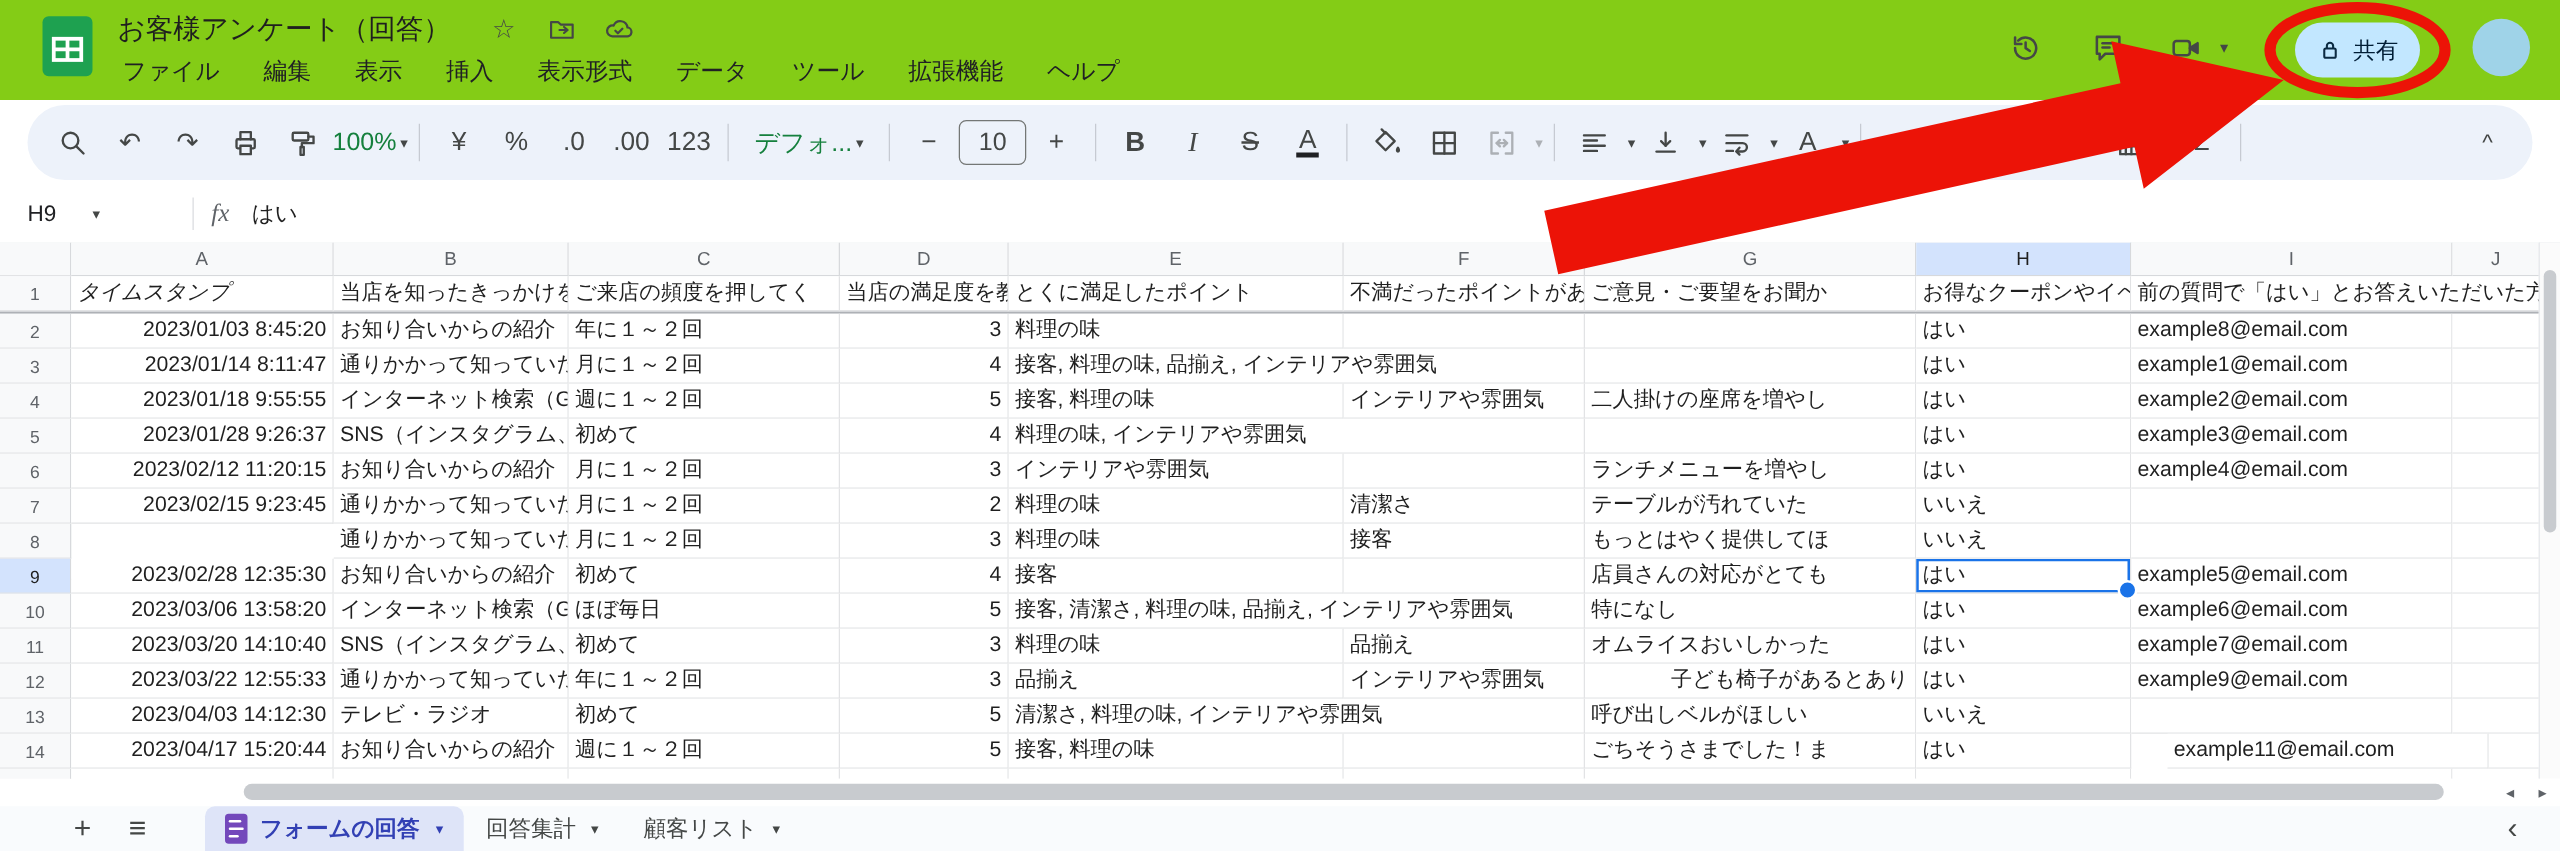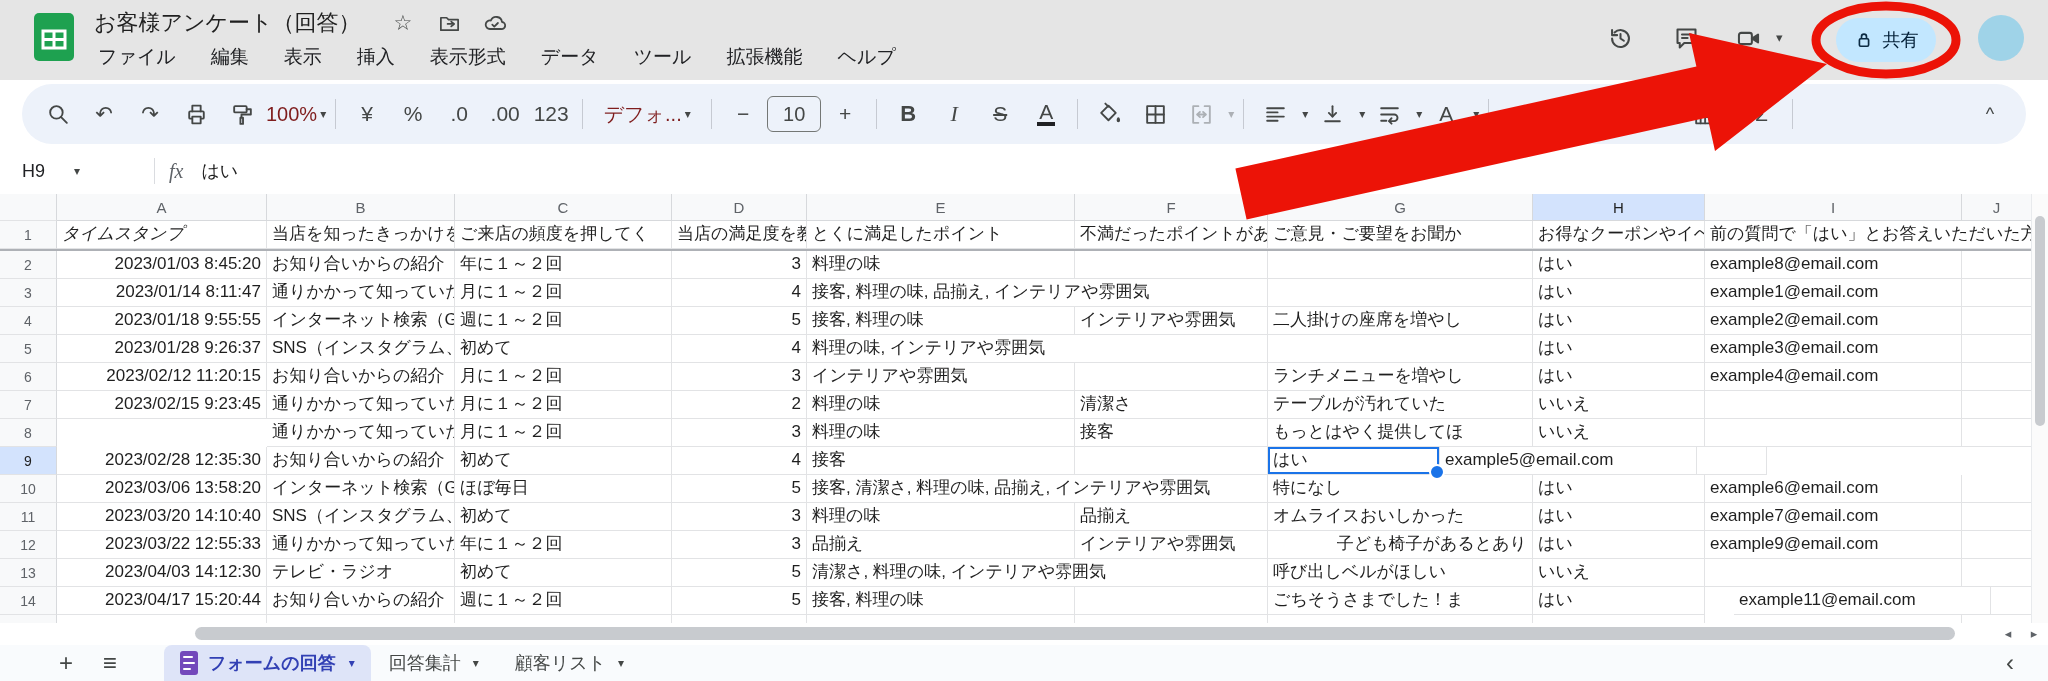--- a/index.html
+++ b/index.html
@@ -1,19 +1,19 @@
 <!DOCTYPE html>
 <html><head>
 <meta charset="utf-8">
 <style>
   html,body{margin:0;padding:0;}
   body{width:2048px;height:681px;position:relative;overflow:hidden;background:#fff;
        font-family:"Liberation Sans","DejaVu Sans",sans-serif;color:#1f1f1f;}
   
-  .topbar{position:absolute;left:0;top:0;width:2048px;height:80px;background:#e5e5e5;}
+  .topbar{position:absolute;left:0;top:0;width:2048px;height:80px;background:#84cc16;}
   .logo{position:absolute;left:30px;top:11px;width:48px;height:52px;}
   .titlewrap{position:absolute;left:94px;top:8px;}
   .doctitle{font-size:22px;color:#1f1f1f;display:inline-block;vertical-align:middle;}
   .titleicons{display:inline-flex;gap:22px;margin-left:26px;vertical-align:middle;color:#444746;}
   .titleicons .ticon{width:24px;height:24px;display:flex;align-items:center;justify-content:center;font-size:21px;}
   .menurow{position:absolute;left:94px;top:42px;display:flex;gap:27px;font-size:19px;color:#202124;}
   .menuitem{padding:2px 4px;border-radius:6px;}
   .rbtn{position:absolute;top:14px;width:48px;height:48px;display:flex;align-items:center;justify-content:center;border-radius:50%;color:#444746;}
   .rbtn svg{width:27px;height:27px;stroke:#444746;fill:none;stroke-width:1.8;stroke-linecap:round;stroke-linejoin:round;}
   .camcaret{position:absolute;left:1776px;top:30px;font-size:13px;color:#444746;}
@@ -21,21 +21,21 @@
             display:flex;align-items:center;justify-content:center;gap:9px;color:#001d35;font-size:18px;}
   .sharebtn svg{width:20px;height:20px;stroke:#0b2a42;fill:none;stroke-width:2;}
   .avatar{position:absolute;left:1978px;top:15px;width:46px;height:46px;border-radius:50%;background:#9fd3e8;}
   
   .toolbarzone{position:absolute;left:0;top:80px;width:2048px;height:68px;background:#fff;}
   .toolbar{position:absolute;left:22px;top:4px;width:2004px;height:60px;background:#edf2fa;border-radius:30px;
            display:flex;align-items:center;padding:0 14px;box-sizing:border-box;gap:2px;}
   .tbtn{min-width:44px;height:44px;display:flex;align-items:center;justify-content:center;border-radius:8px;
         color:#444746;font-size:21px;white-space:nowrap;}
   .tbtn svg{width:25px;height:25px;stroke:#444746;fill:none;stroke-width:1.8;stroke-linecap:round;stroke-linejoin:round;}
-  .tlabel{font-size:20px;color:#7f1d1d;text-align:right;}
+  .tlabel{font-size:20px;color:#15803d;text-align:right;}
   .caret{font-size:12px;color:#444746;margin-left:3px;}
   .tdiv{width:1px;height:30px;background:#c6cad2;margin:0 7px;flex:0 0 auto;}
   .sizebox{width:52px;height:34px;border:1px solid #747775;border-radius:6px;display:flex;align-items:center;justify-content:center;font-size:20px;color:#444746;background:#edf2fa;}
   .boldg{font-weight:bold;font-size:22px;}
   .italg{font-style:italic;font-family:"Liberation Serif",serif;font-size:22px;}
   .strikeg{text-decoration:line-through;font-size:21px;}
   .underA{font-size:21px;line-height:20px;border-bottom:4px solid #202124;padding:0 2px;}
   .disabled{opacity:.38;}
   .hidebar{margin-left:auto;font-size:18px;color:#444746;}
   
@@ -416,20 +416,21 @@
       <div class="cell" style="width: 70px;"></div>
     </div>
     <div class="grow">
       <div class="gut gutsel">9</div>
       <div class="cell right" style="width: 210px;">2023/02/28 12:35:30</div>
       <div class="cell" style="width: 188px;">お知り合いからの紹介</div>
       <div class="cell" style="width: 217px;">初めて</div>
       <div class="cell right" style="width: 135px;">4</div>
       <div class="cell" style="width: 268px;">接客</div>
       <div class="cell" style="width: 193px;"></div>
+      <div class="cell" style="width: 265px;">店員さんの対応がとても</div>
       <div class="cell selcell" style="width: 172px;">はい<div class="handle"></div></div>
       <div class="cell" style="width: 257px;">example5@email.com</div>
       <div class="cell" style="width: 70px;"></div>
     </div>
     <div class="grow">
       <div class="gut">10</div>
       <div class="cell right" style="width: 210px;">2023/03/06 13:58:20</div>
       <div class="cell" style="width: 188px;">インターネット検索（Gc</div>
       <div class="cell" style="width: 217px;">ほぼ毎日</div>
       <div class="cell right" style="width: 135px;">5</div>

